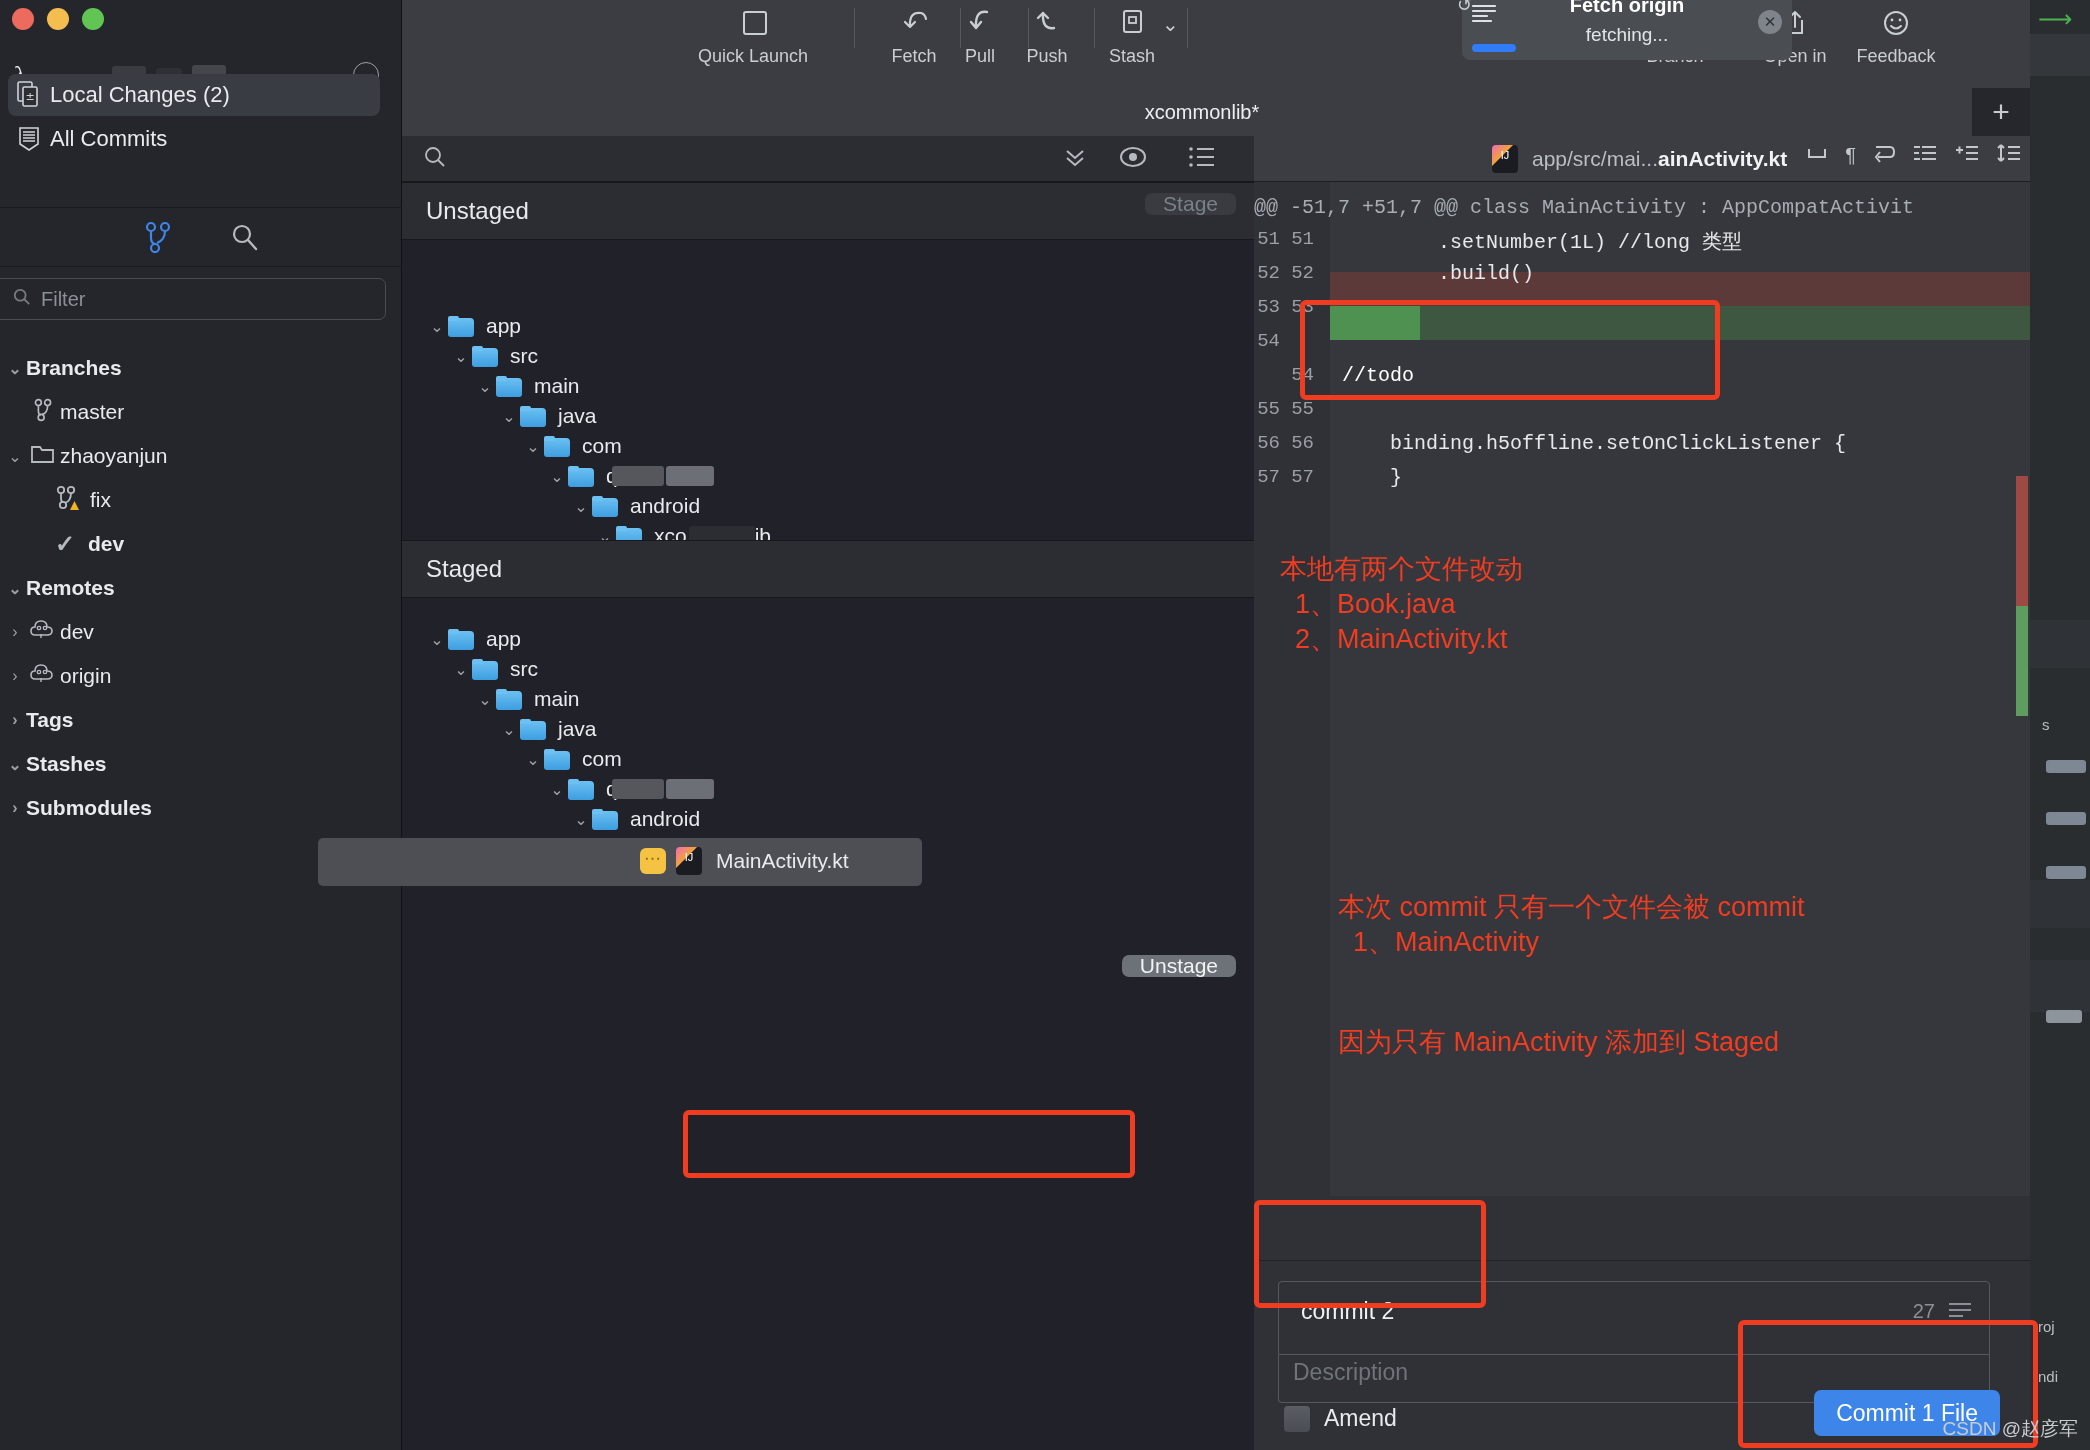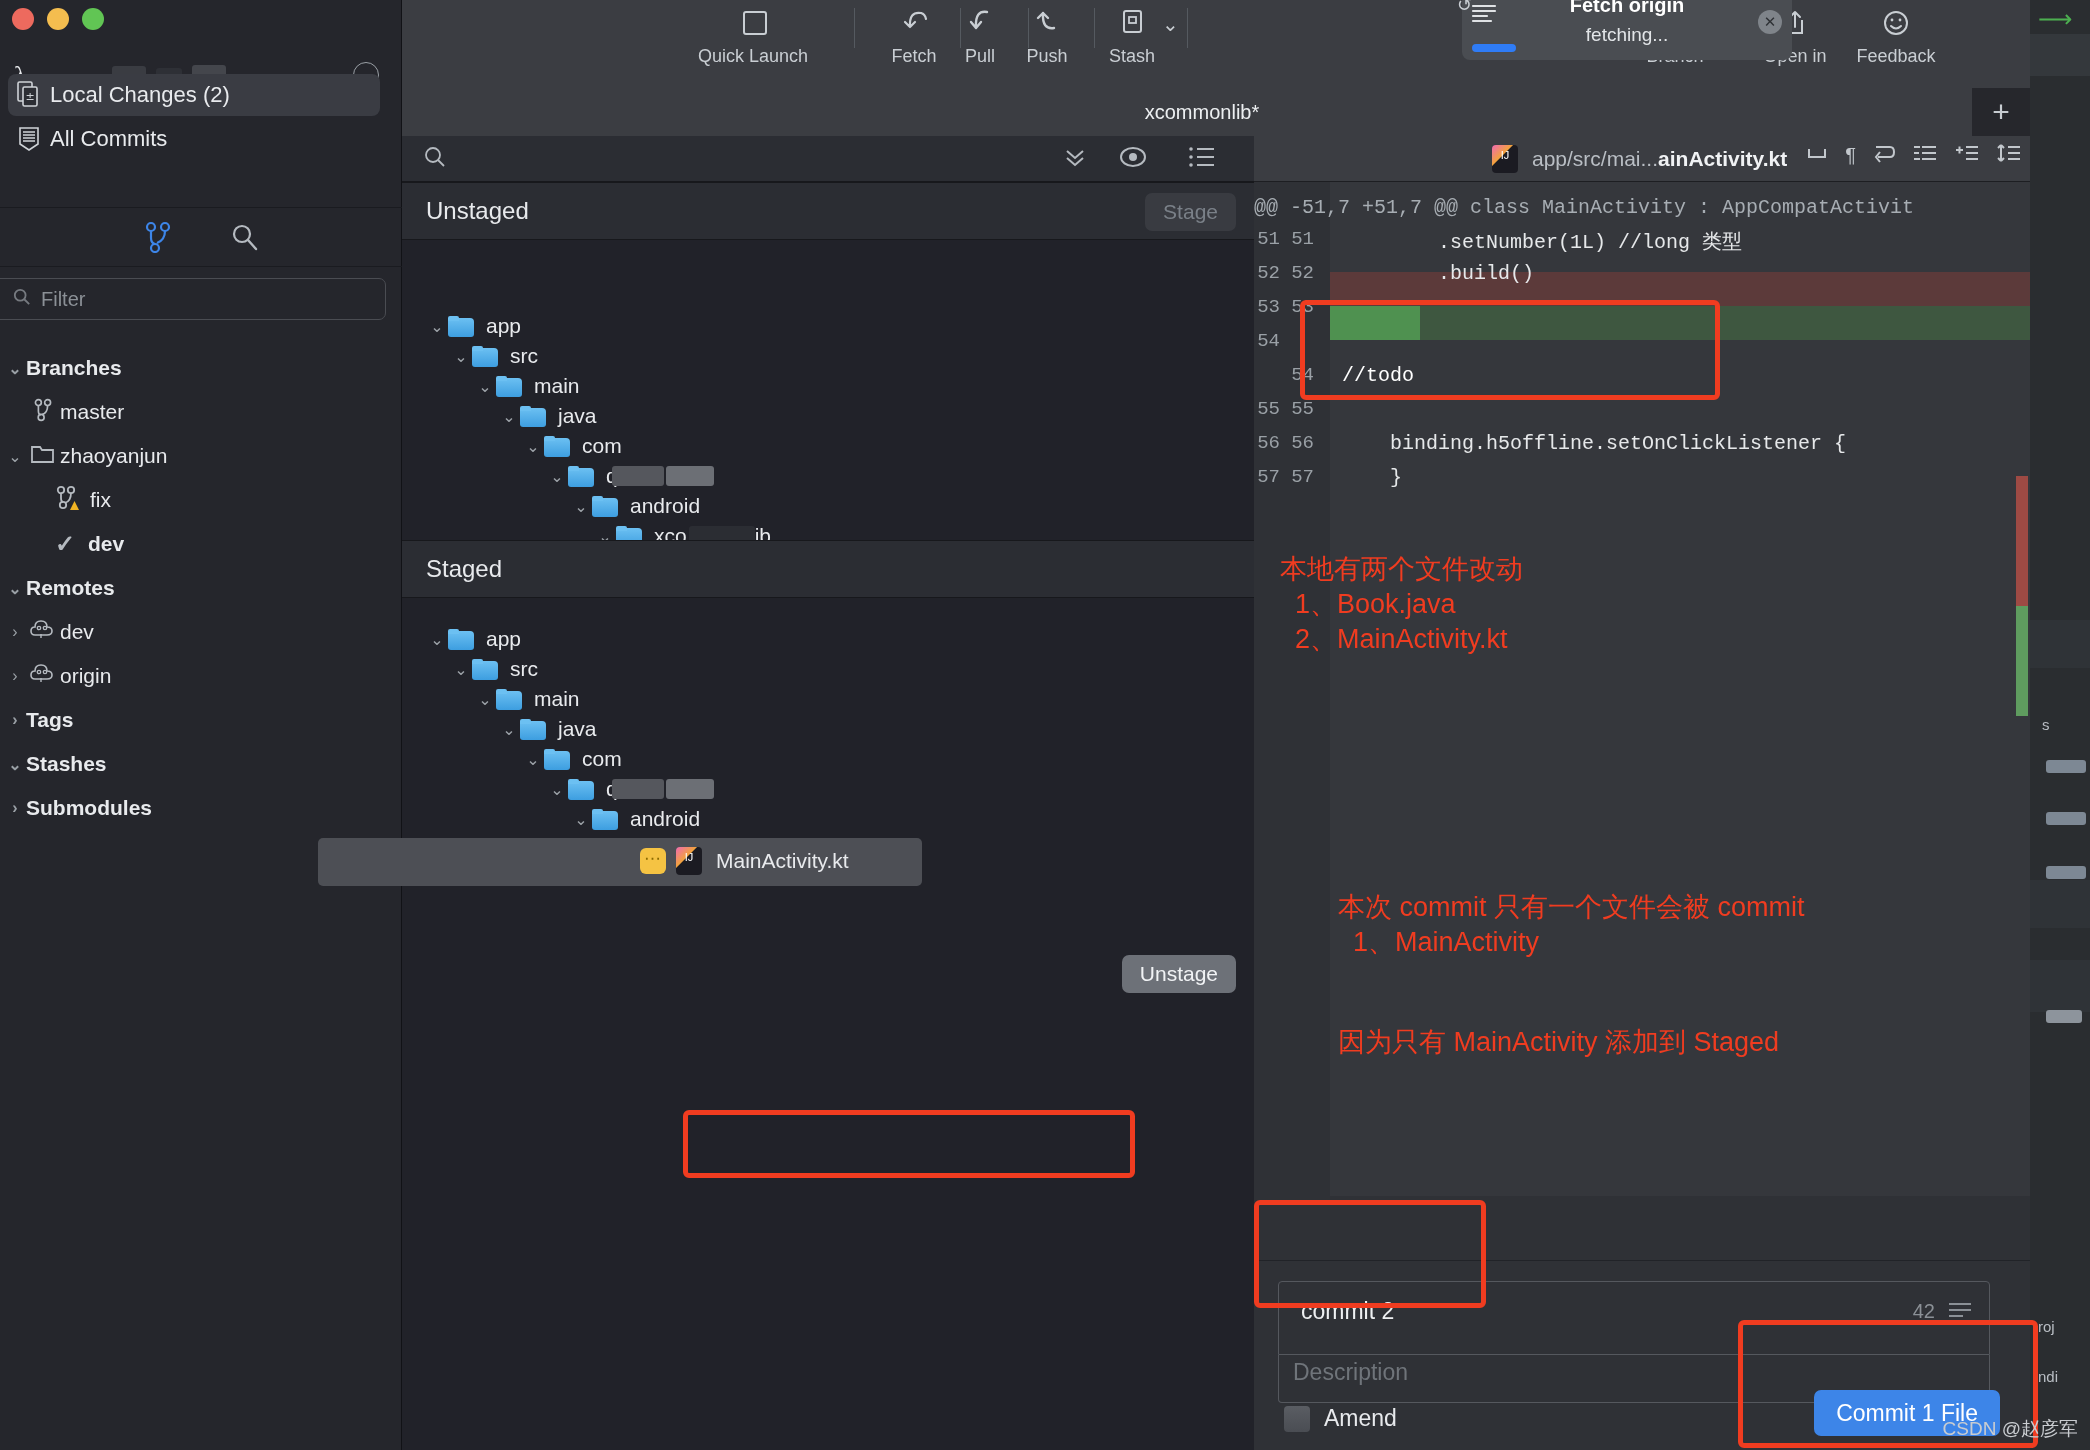--- a/index.html
+++ b/index.html
@@ -127,21 +127,21 @@
     background: #2b2d33; border-bottom:1px solid #17181c;
     display:flex; align-items:center;
   }
   .sect-head {
     position: absolute; left: 0; width: 852px; height: 58px;
     background: #2b2d33; display:flex; align-items:center;
     border-bottom: 1px solid #17181c; border-top: 1px solid #17181c;
   }
   .sect-title { color:#e8eaed; font-size:24px; margin-left: 24px; }
   .sect-btn {
-    position:absolute; right: 18px; top: 10px; height: 38px; padding: 0 18px;
+    position:absolute; right: 18px; top: 10px; height: 22px; padding: 0 18px;
     border-radius: 7px; display:flex; align-items:center; font-size: 21px;
   }
   .sect-btn.disabled { background:#393b41; color:#7a8088; }
   .sect-btn.enabled { background:#6d7178; color:#f1f3f5; }
 
   .ftree-row {
     position: absolute; height: 44px; display:flex; align-items:center;
     color:#e8eaed; font-size: 21px; white-space: nowrap;
   }
   .folder { width: 26px; height: 21px; position: relative; display:inline-block; flex:none;}
@@ -737,21 +737,21 @@
       <div class="code" style="left:88px;top:228px;color:#ffffff;">//todo</div>
       <div class="code" style="left:88px;top:296px;">    binding.h5offline.setOnClickListener {</div>
       <div class="code" style="left:88px;top:330px;">    }</div>
 
       <div class="minimap" style="top:340px;width:12px;height:130px;background:#9e4a44;"></div>
       <div class="minimap" style="top:470px;width:12px;height:110px;background:#5f9c5f;"></div>
 
       <div class="commitbox">
         <div class="msg-field">
           <span class="msg-val">commit 2</span>
-          <span class="msg-count">42</span>
+          <span class="msg-count">27</span>
           <span class="msg-lines">
             <svg width="26" height="24" viewBox="0 0 26 24">
                 <path d="M2 4 h22 M2 10 h22 M2 16 h14 M2 22 h18" stroke="#8b9096" stroke-width="2"></path>
               </svg>
           </span>
         </div>
         <div class="desc-field">
           <span class="desc-ph">Description</span>
         </div>
         <div class="amend">

